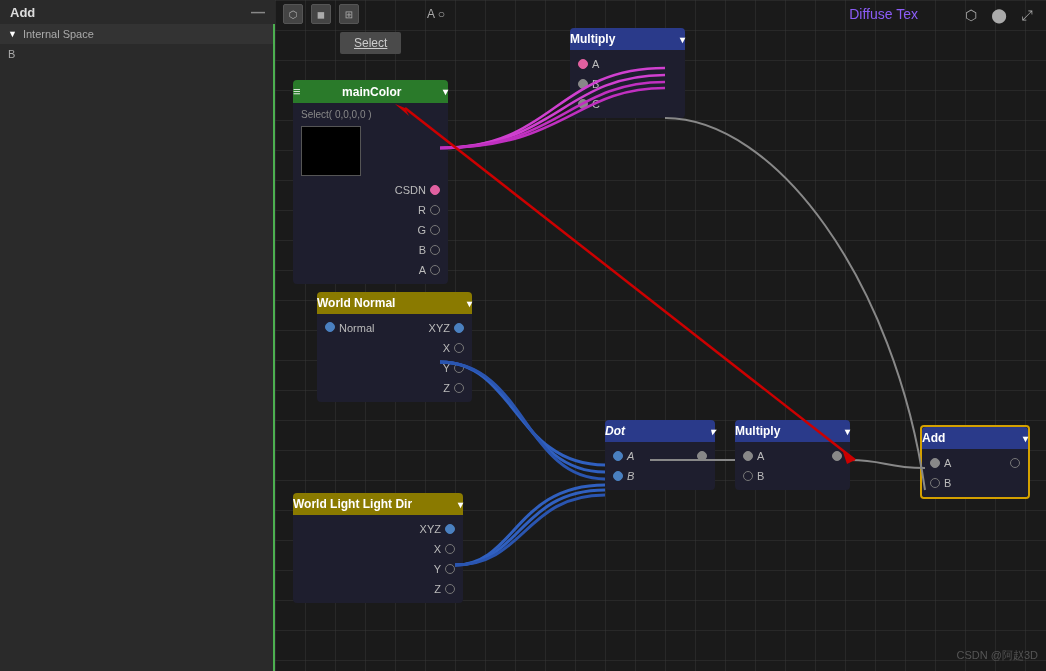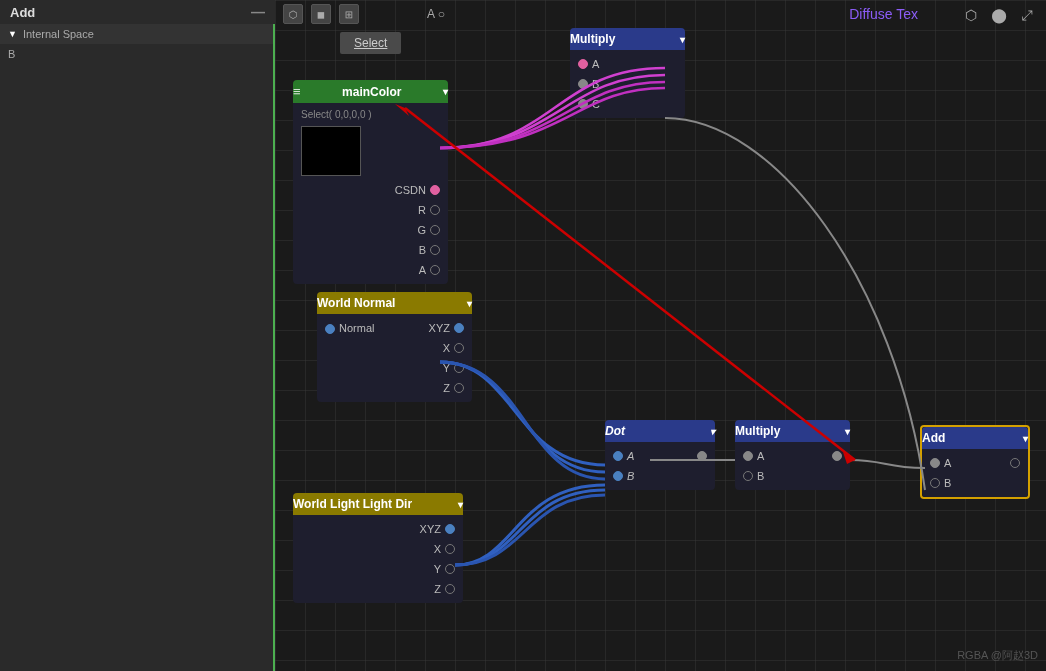--- a/index.html
+++ b/index.html
@@ -363,21 +363,21 @@
     </div>
   </div>
 
   <div class="node node-yellow" style="left: 18px; top: 292px; min-width: 155px; margin-left: 24px;">
     <div class="node-header">
       <span>World Normal</span>
       <span style="font-size:10px;">▾</span>
     </div>
     <div class="node-body">
       <div class="node-row">
-        <span style="display:flex;align-items:flex-end;gap:4px;">
+        <span style="display:flex;align-items:flex-start;gap:4px;">
           <span class="port blue"></span>
           <span>Normal</span>
         </span>
         <span style="display:flex;align-items:center;gap:4px;">
           <span>XYZ</span>
           <span class="port blue"></span>
         </span>
       </div>
       <div class="node-row right-only">
         <span>X</span>
@@ -474,13 +474,13 @@
       </div>
       <div class="node-row left-only">
         <span class="port empty"></span>
         <span>B</span>
       </div>
     </div>
   </div>
 
 </div>
 
-<div class="watermark">RGBA @阿赵3D</div>
+<div class="watermark">CSDN @阿赵3D</div>
 
 </body></html>

